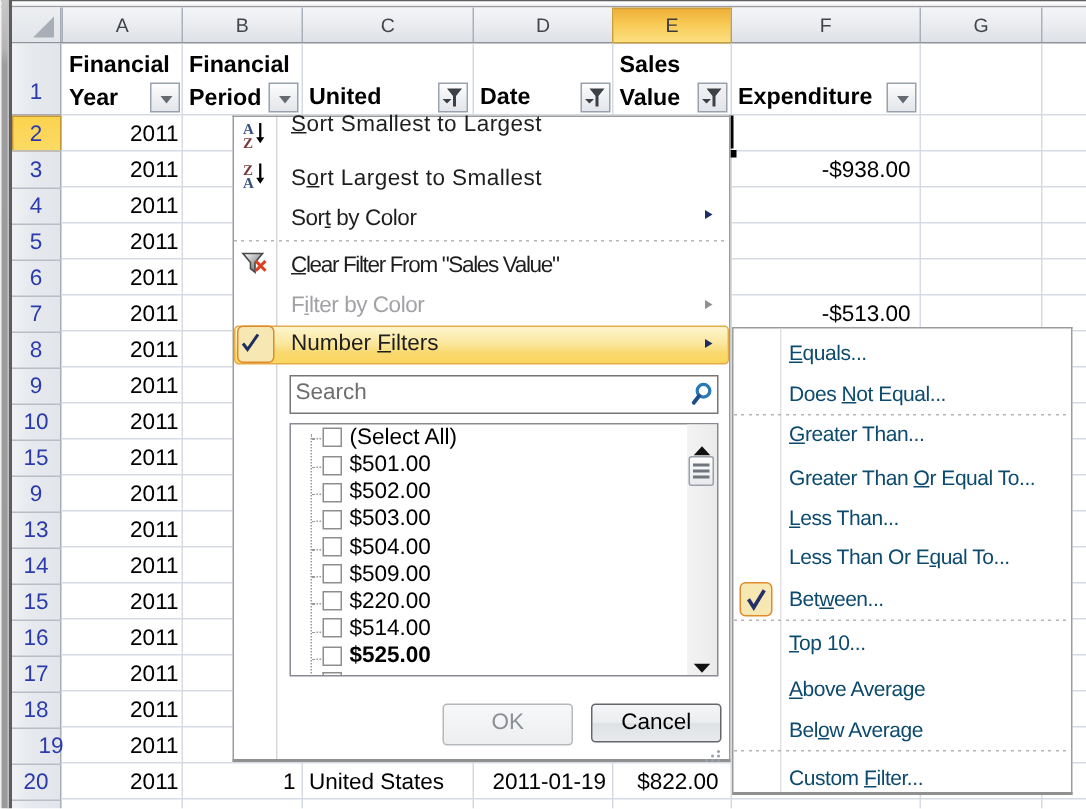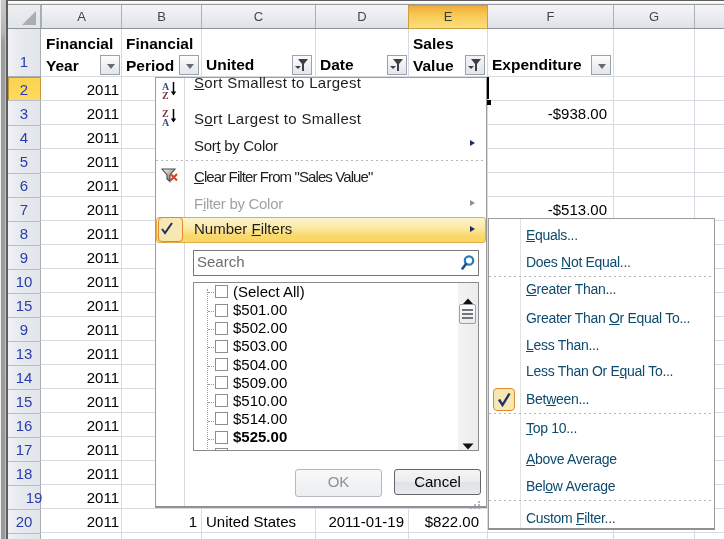--- a/index.html
+++ b/index.html
@@ -286,21 +286,21 @@
 <div class="abs" style="left:233px;top:301px;font-size:15px;color:#000;">$501.00</div>
 <div class="abs" style="left:215px;top:322px;width:13px;height:13px;border:1px solid #8e8e8e;background:#fff;box-sizing:border-box;"></div>
 <div class="abs" style="left:233px;top:319px;font-size:15px;color:#000;">$502.00</div>
 <div class="abs" style="left:215px;top:340px;width:13px;height:13px;border:1px solid #8e8e8e;background:#fff;box-sizing:border-box;"></div>
 <div class="abs" style="left:233px;top:337px;font-size:15px;color:#000;">$503.00</div>
 <div class="abs" style="left:215px;top:358px;width:13px;height:13px;border:1px solid #8e8e8e;background:#fff;box-sizing:border-box;"></div>
 <div class="abs" style="left:233px;top:356px;font-size:15px;color:#000;">$504.00</div>
 <div class="abs" style="left:215px;top:376px;width:13px;height:13px;border:1px solid #8e8e8e;background:#fff;box-sizing:border-box;"></div>
 <div class="abs" style="left:233px;top:374px;font-size:15px;color:#000;">$509.00</div>
 <div class="abs" style="left:215px;top:394px;width:13px;height:13px;border:1px solid #8e8e8e;background:#fff;box-sizing:border-box;"></div>
-<div class="abs" style="left:233px;top:392px;font-size:15px;color:#000;">$510.00</div>
+<div class="abs" style="left:233px;top:392px;font-size:15px;color:#000;">$220.00</div>
 <div class="abs" style="left:215px;top:412px;width:13px;height:13px;border:1px solid #8e8e8e;background:#fff;box-sizing:border-box;"></div>
 <div class="abs" style="left:233px;top:410px;font-size:15px;color:#000;">$514.00</div>
 <div class="abs" style="left:215px;top:431px;width:13px;height:13px;border:1px solid #8e8e8e;background:#fff;box-sizing:border-box;"></div>
 <div class="abs" style="left:233px;top:428px;font-size:15px;color:#000;font-weight:bold;">$525.00</div>
 <div class="abs" style="left:215px;top:448px;width:13px;height:2px;border:1px solid #8e8e8e;border-bottom:none;background:#fff;box-sizing:border-box;"></div>
 
 <div class="abs" style="left:458px;top:283px;width:20px;height:167px;background:linear-gradient(90deg,#f3f3f3,#ebebeb);"></div>
 <div class="abs" style="left:462px;top:291px;">
   <svg width="12" height="7" viewBox="0 0 12 7">
       <path d="M6 0.5 L11.5 6.5 L0.5 6.5 Z" fill="#111"></path>

